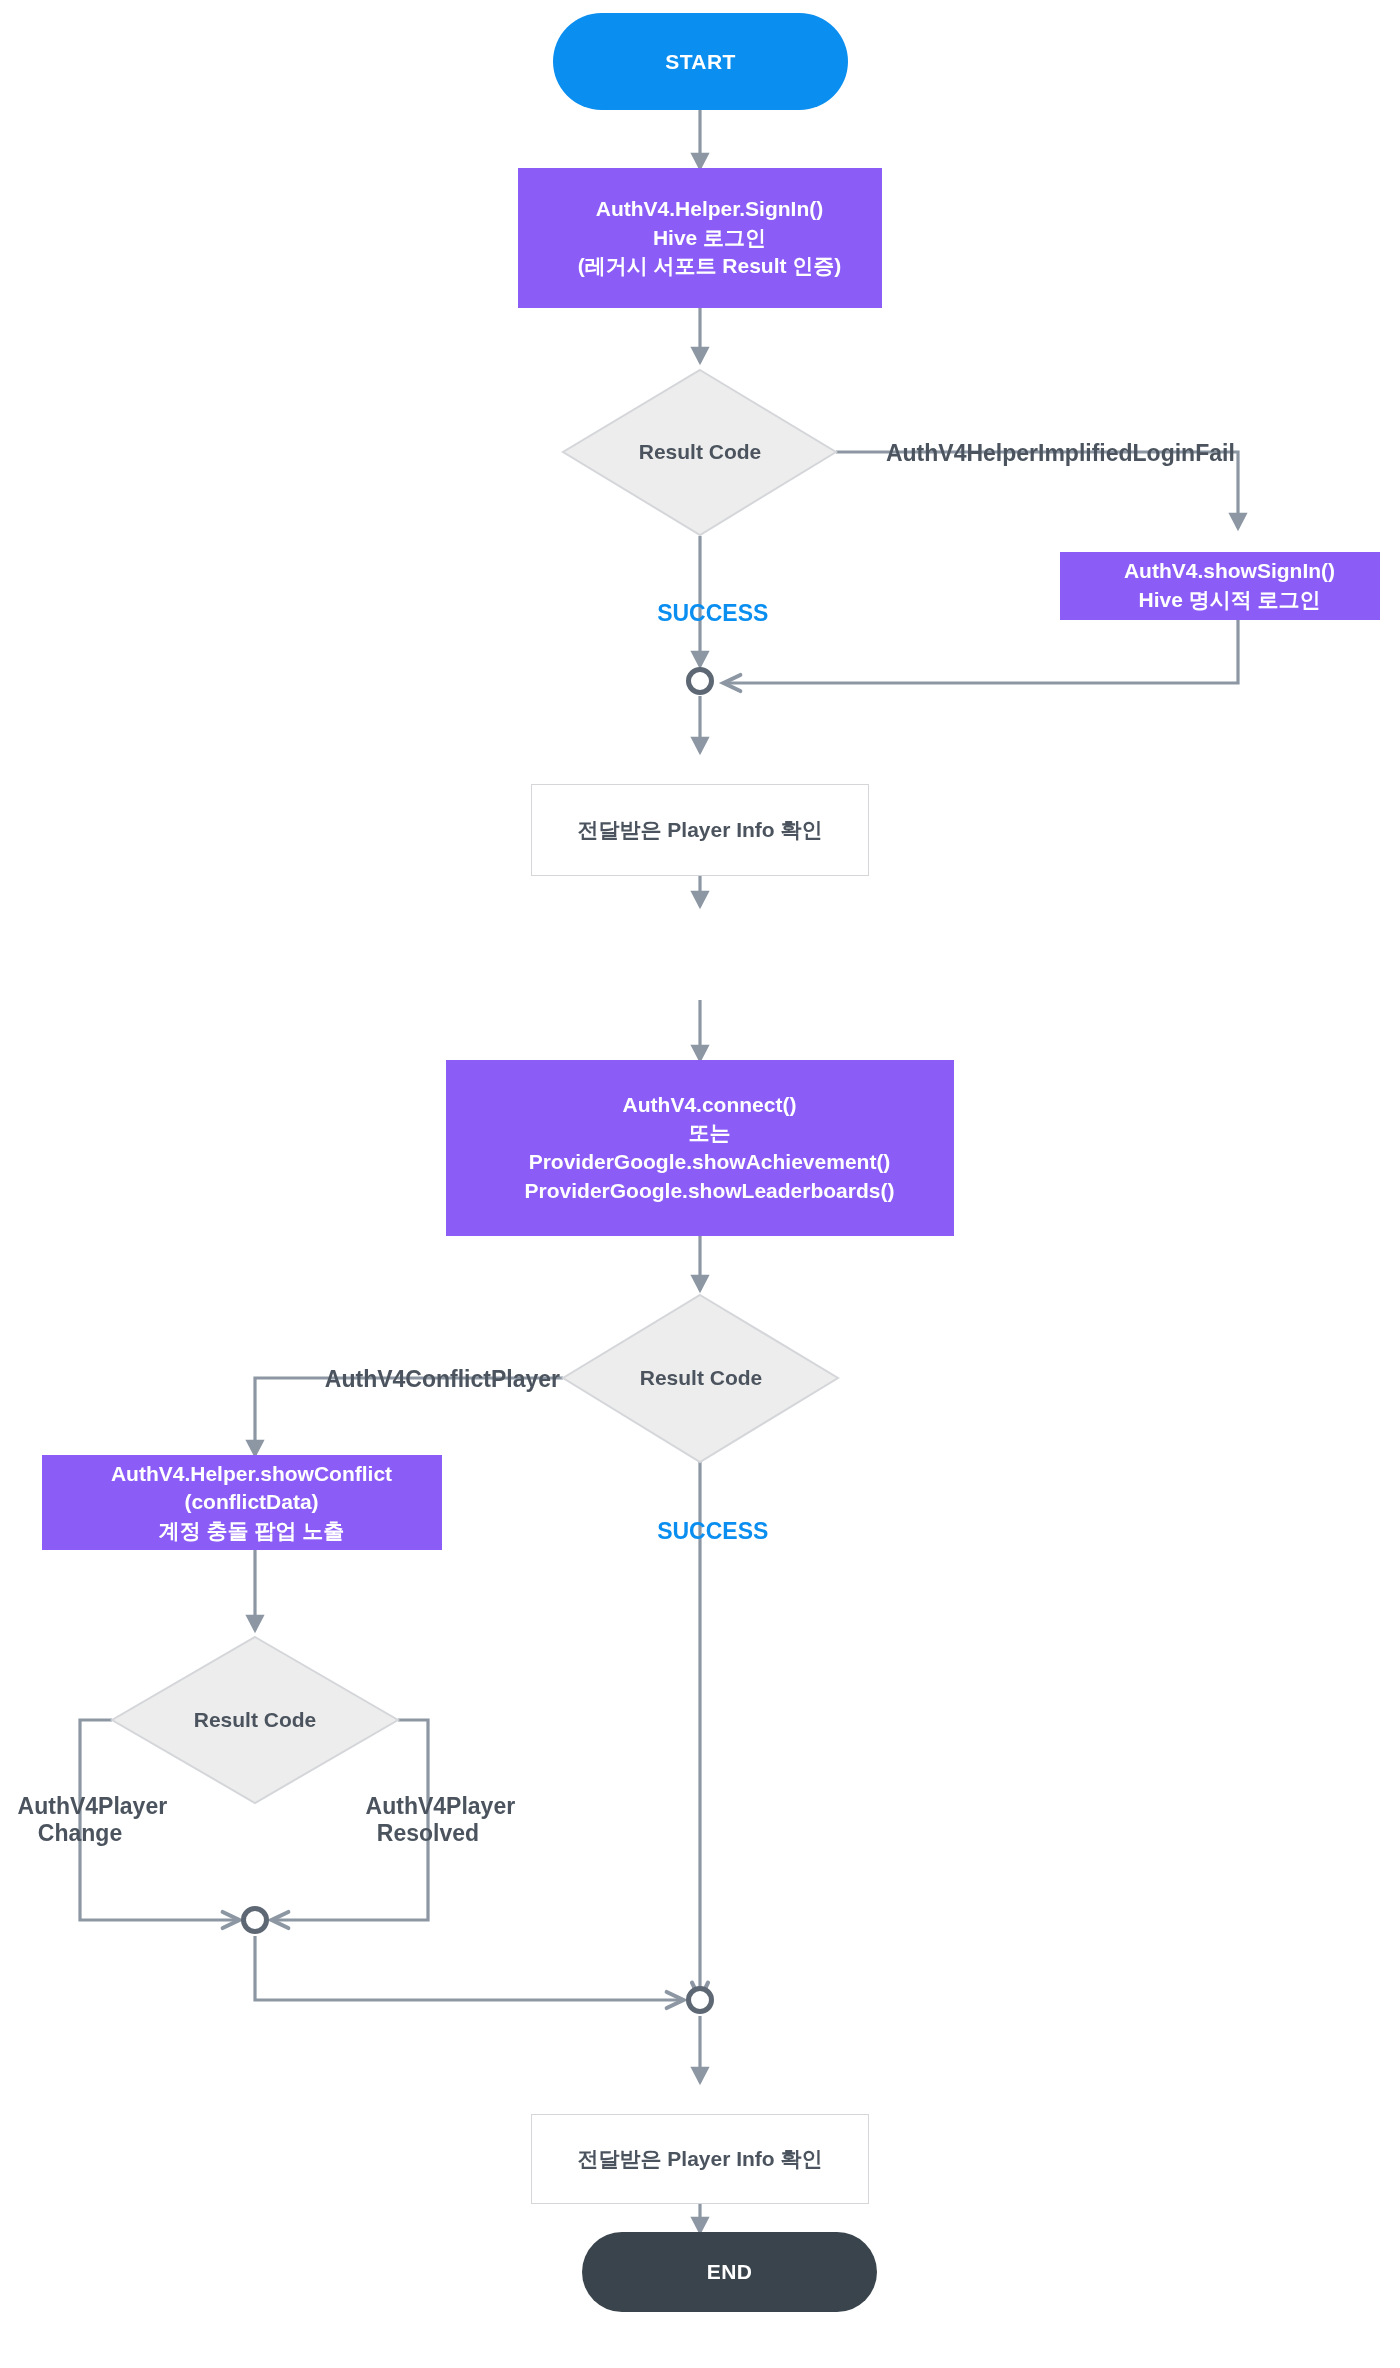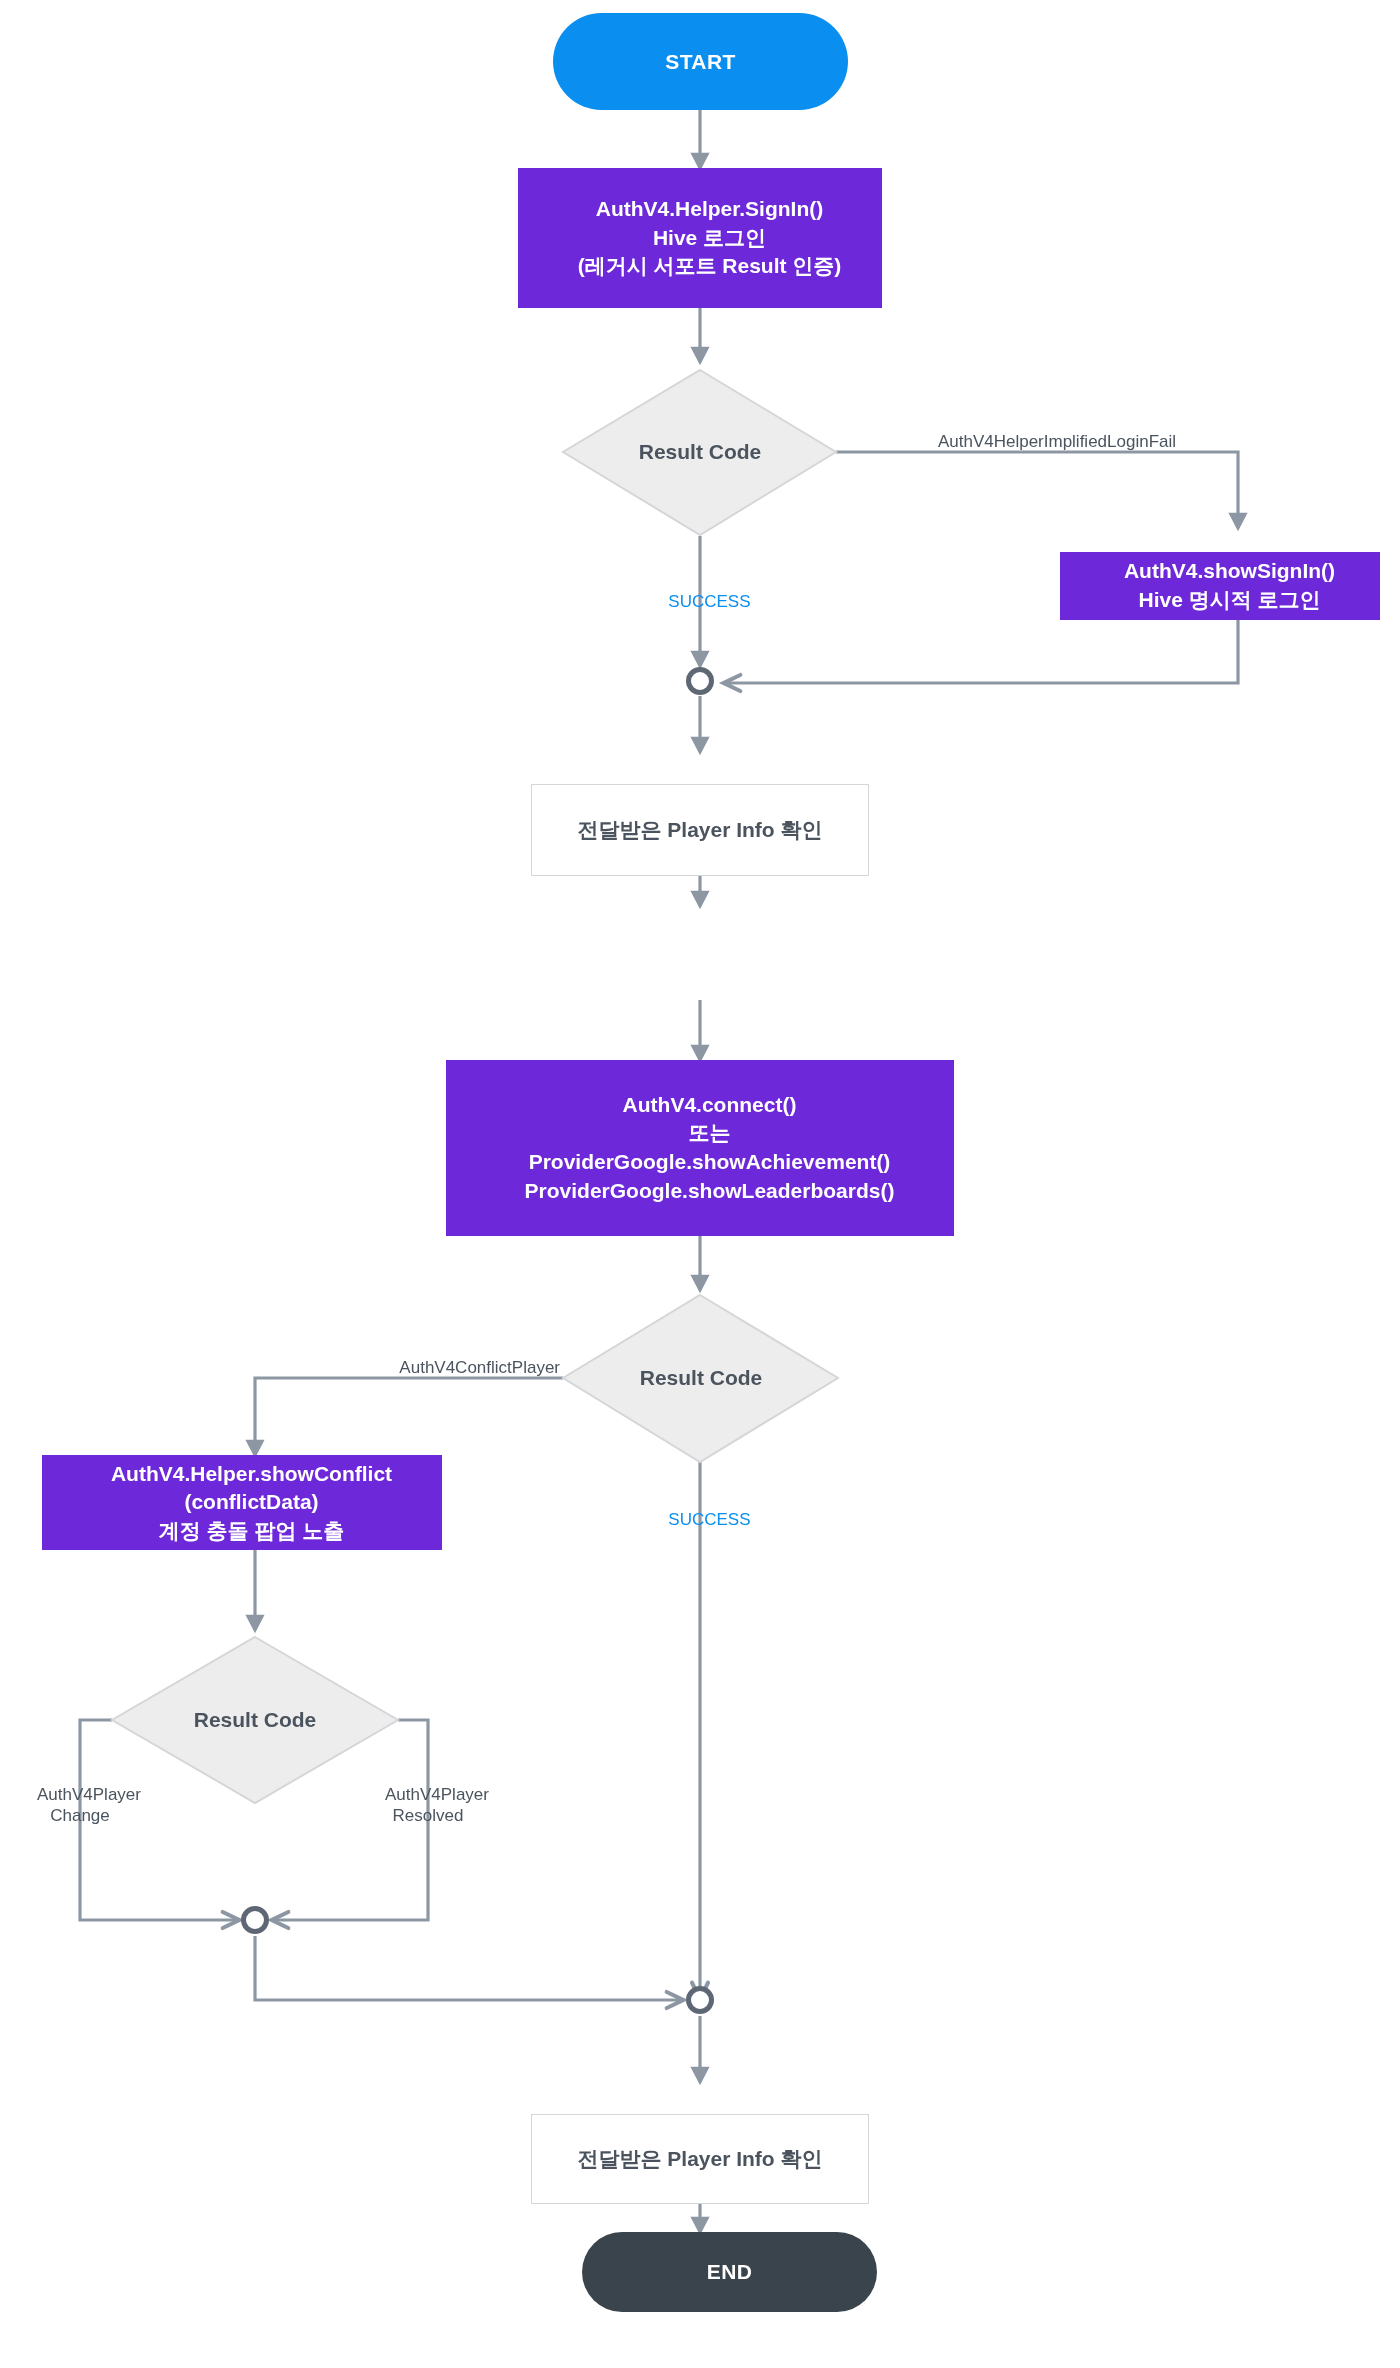--- a/index.html
+++ b/index.html
@@ -40,21 +40,21 @@
   .node-start {
     background: #0a8ef0;
     border-radius: 56px;
     justify-content: center;
   }
   .node-end {
     background: #3a444c;
     border-radius: 56px;
   }
   .node-process {
-    background: #6d28d9;
+    background: #8b5cf6;
     color: #ffffff;
     font-size: 21px;
     font-weight: bold;
     line-height: 1.36;
     padding-left: 19px;
   }
   .node-plain {
     background: #ffffff;
     border: 1.6px solid #d4d6d9;
     color: #4b545e;
@@ -69,22 +69,22 @@
     align-items: center;
     justify-content: center;
     color: #4b545e;
     font-size: 21px;
     font-weight: bold;
     pointer-events: none;
   }
   .edge-label {
     position: absolute;
     color: #4b545e;
-    font-size: 17px;
-    font-weight: normal;
+    font-size: 23px;
+    font-weight: bold;
     line-height: 1.2;
     white-space: pre;
     text-align: center;
   }
   .edge-label.accent {
     color: #0a8ef0;
   }
 </style>
 </head>
 <body>

